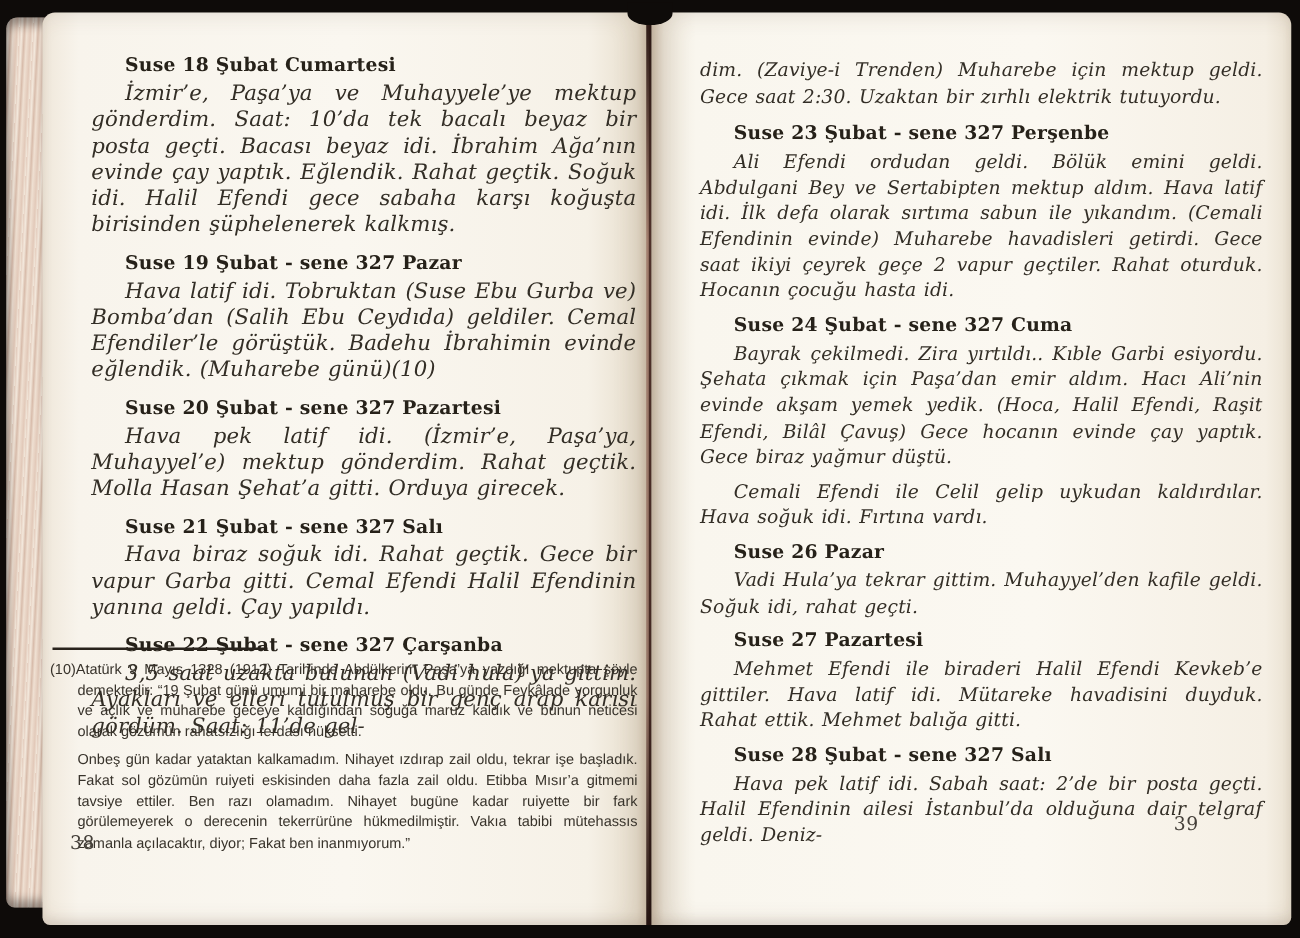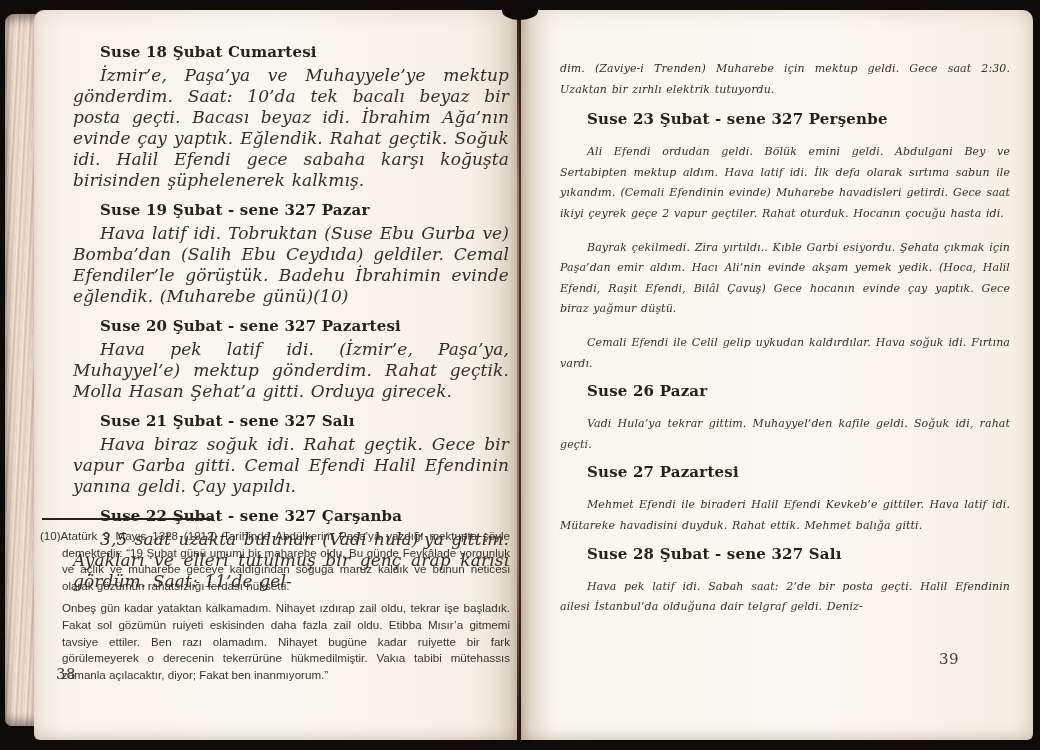--- a/index.html
+++ b/index.html
@@ -43,21 +43,21 @@
 
   .heading {
     font-weight:bold; font-style:normal; font-size:15px; line-height:20px;
     margin:0 0 3px 27px; color:#262119; letter-spacing:.2px;
   }
   .entry-body {
     font-style:italic; font-size:17px; line-height:21px; margin:0;
     text-align:justify; text-indent:27px; letter-spacing:.1px; word-spacing:1px;
     color:#332e26;
   }
-  .right-text .entry-body { line-height:20.6px; font-size:11px;margin-top:13px; }
+  .right-text .entry-body { line-height:20.6px; font-size:15px; }
   .entry { margin:0; }
   .entry + .entry { margin-top:9px; }
   .right-text .entry + .entry { margin-top:7px; }
   .continuation { text-indent:0 !important; margin-bottom:9px !important; }
 
   .footnote-rule {
     position:absolute; left:8px; top:508px; width:172px; height:2px; background:#29231c;
   }
   .footnote {
     position:absolute; left:6px; top:518px; width:470px;
@@ -114,20 +114,21 @@
   </div>
 
   <div class="page right">
     <div class="text-block right-text">
       <p class="entry-body continuation">dim. (Zaviye-i Trenden) Muharebe için mektup geldi. Gece saat 2:30. Uzaktan bir zırhlı elektrik tutuyordu.</p>
       <section class="entry">
         <h2 class="heading">Suse 23 Şubat - sene 327 Perşenbe</h2>
         <p class="entry-body">Ali Efendi ordudan geldi. Bölük emini geldi. Abdulgani Bey ve Sertabipten mektup aldım. Hava latif idi. İlk defa olarak sırtıma sabun ile yıkandım. (Cemali Efendinin evinde) Muharebe havadisleri getirdi. Gece saat ikiyi çeyrek geçe 2 vapur geçtiler. Rahat oturduk. Hocanın çocuğu hasta idi.</p>
       </section>
       <section class="entry">
+        <h2 class="heading">Suse 24 Şubat - sene 327 Cuma</h2>
         <p class="entry-body">Bayrak çekilmedi. Zira yırtıldı.. Kıble Garbi esiyordu. Şehata çıkmak için Paşa’dan emir aldım. Hacı Ali’nin evinde akşam yemek yedik. (Hoca, Halil Efendi, Raşit Efendi, Bilâl Çavuş) Gece hocanın evinde çay yaptık. Gece biraz yağmur düştü.</p>
       </section>
       <section class="entry">
         <p class="entry-body">Cemali Efendi ile Celil gelip uykudan kaldırdılar. Hava soğuk idi. Fırtına vardı.</p>
       </section>
       <section class="entry">
         <h2 class="heading">Suse 26 Pazar</h2>
         <p class="entry-body">Vadi Hula’ya tekrar gittim. Muhayyel’den kafile geldi. Soğuk idi, rahat geçti.</p>
       </section>
       <section class="entry">

